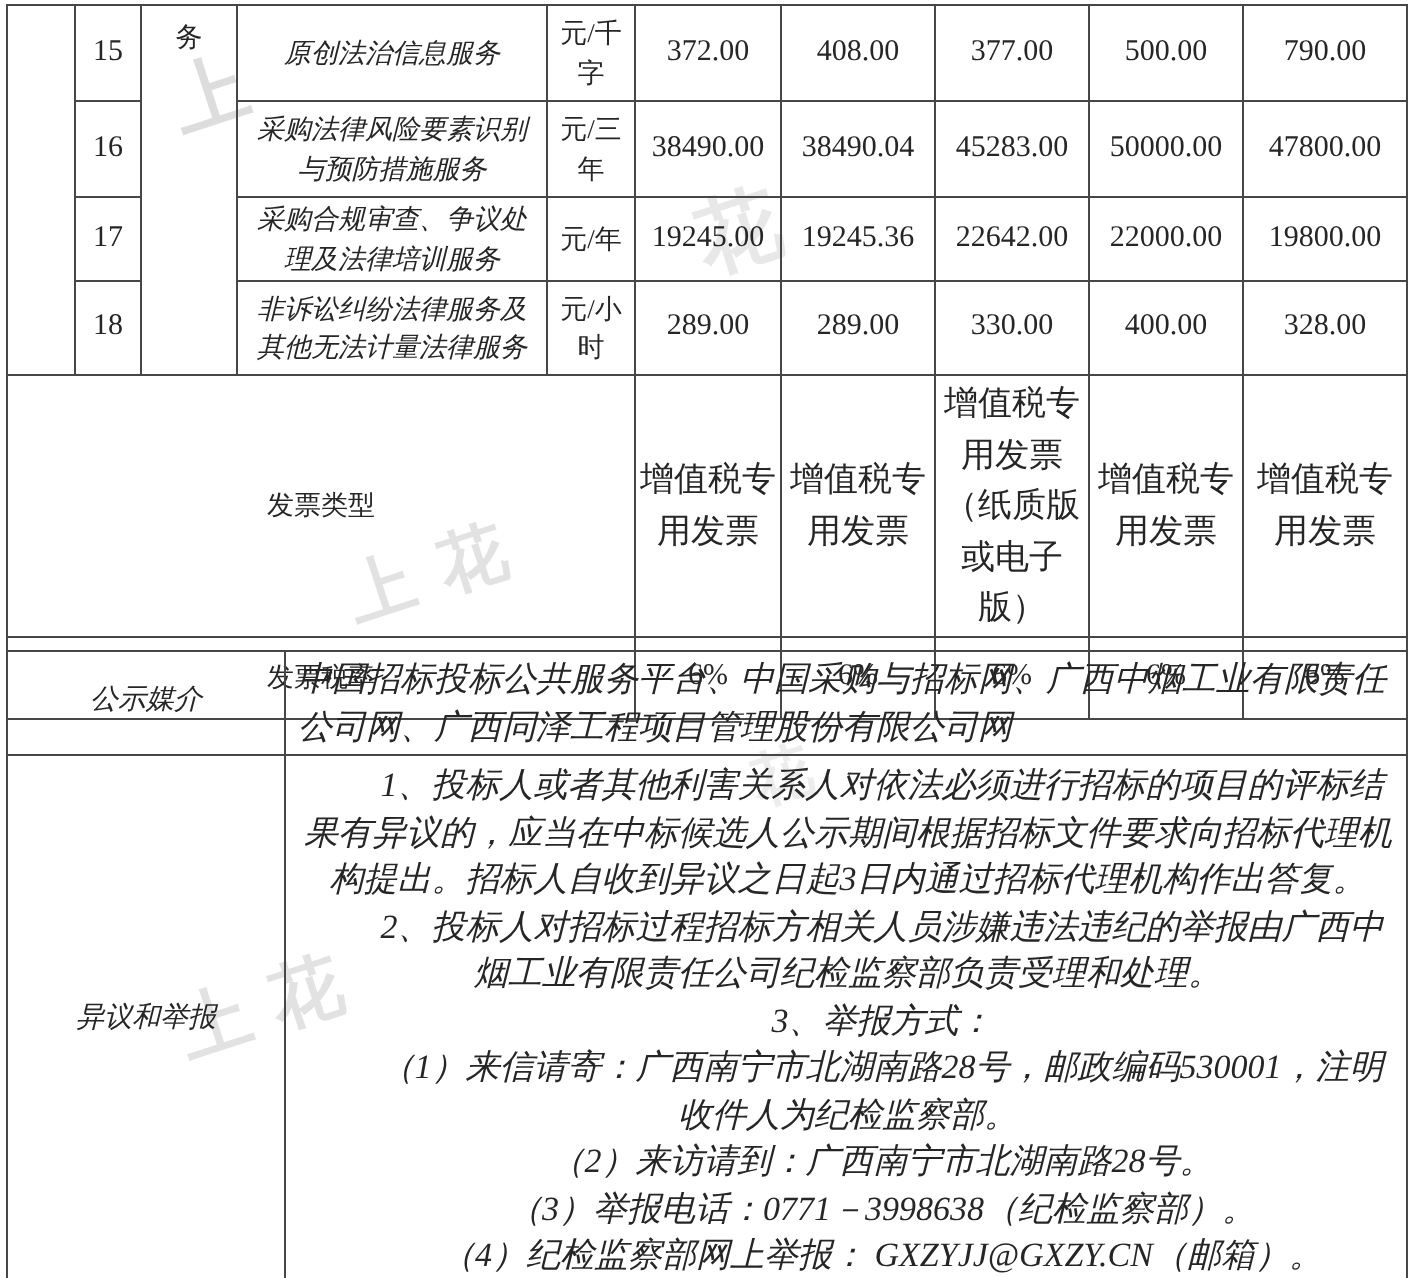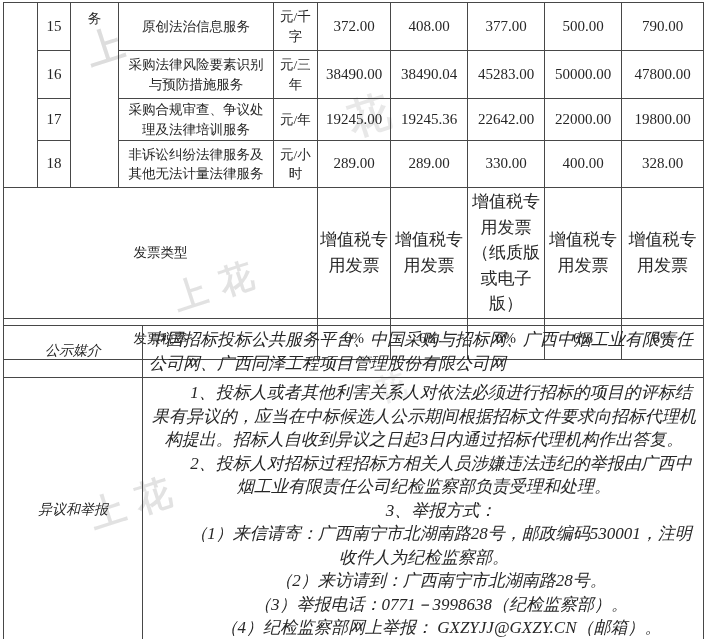--- a/index.html
+++ b/index.html
@@ -19,21 +19,21 @@
     vertical-align:middle;
     padding:1px 3px;
     font-size:13.5px;
     line-height:1.45;
     overflow:hidden;
   }
   .t1{top:2px;}
   .t2{top:325px;font-style:italic;}
   .t1 td.num{font-size:15px;}
   .t1 td.cat{vertical-align:top;padding-top:6px;}
-  .t1 td.svc{font-size:13.5px;}
+  .t1 td.svc{font-size:13.5px;font-style:italic;}
   .t1 td.invoice-val{font-size:17px;line-height:1.5;padding:1px 2px;}
   .t2 td.lbl{font-size:14px;}
   .t2 td.content{
     text-align:left;
     font-size:17px;
     line-height:23.5px;
     padding:2px 4px 2px 6px;
     vertical-align:middle;
   }
   .t2 td.obj-content{vertical-align:top;padding-top:3px;}

